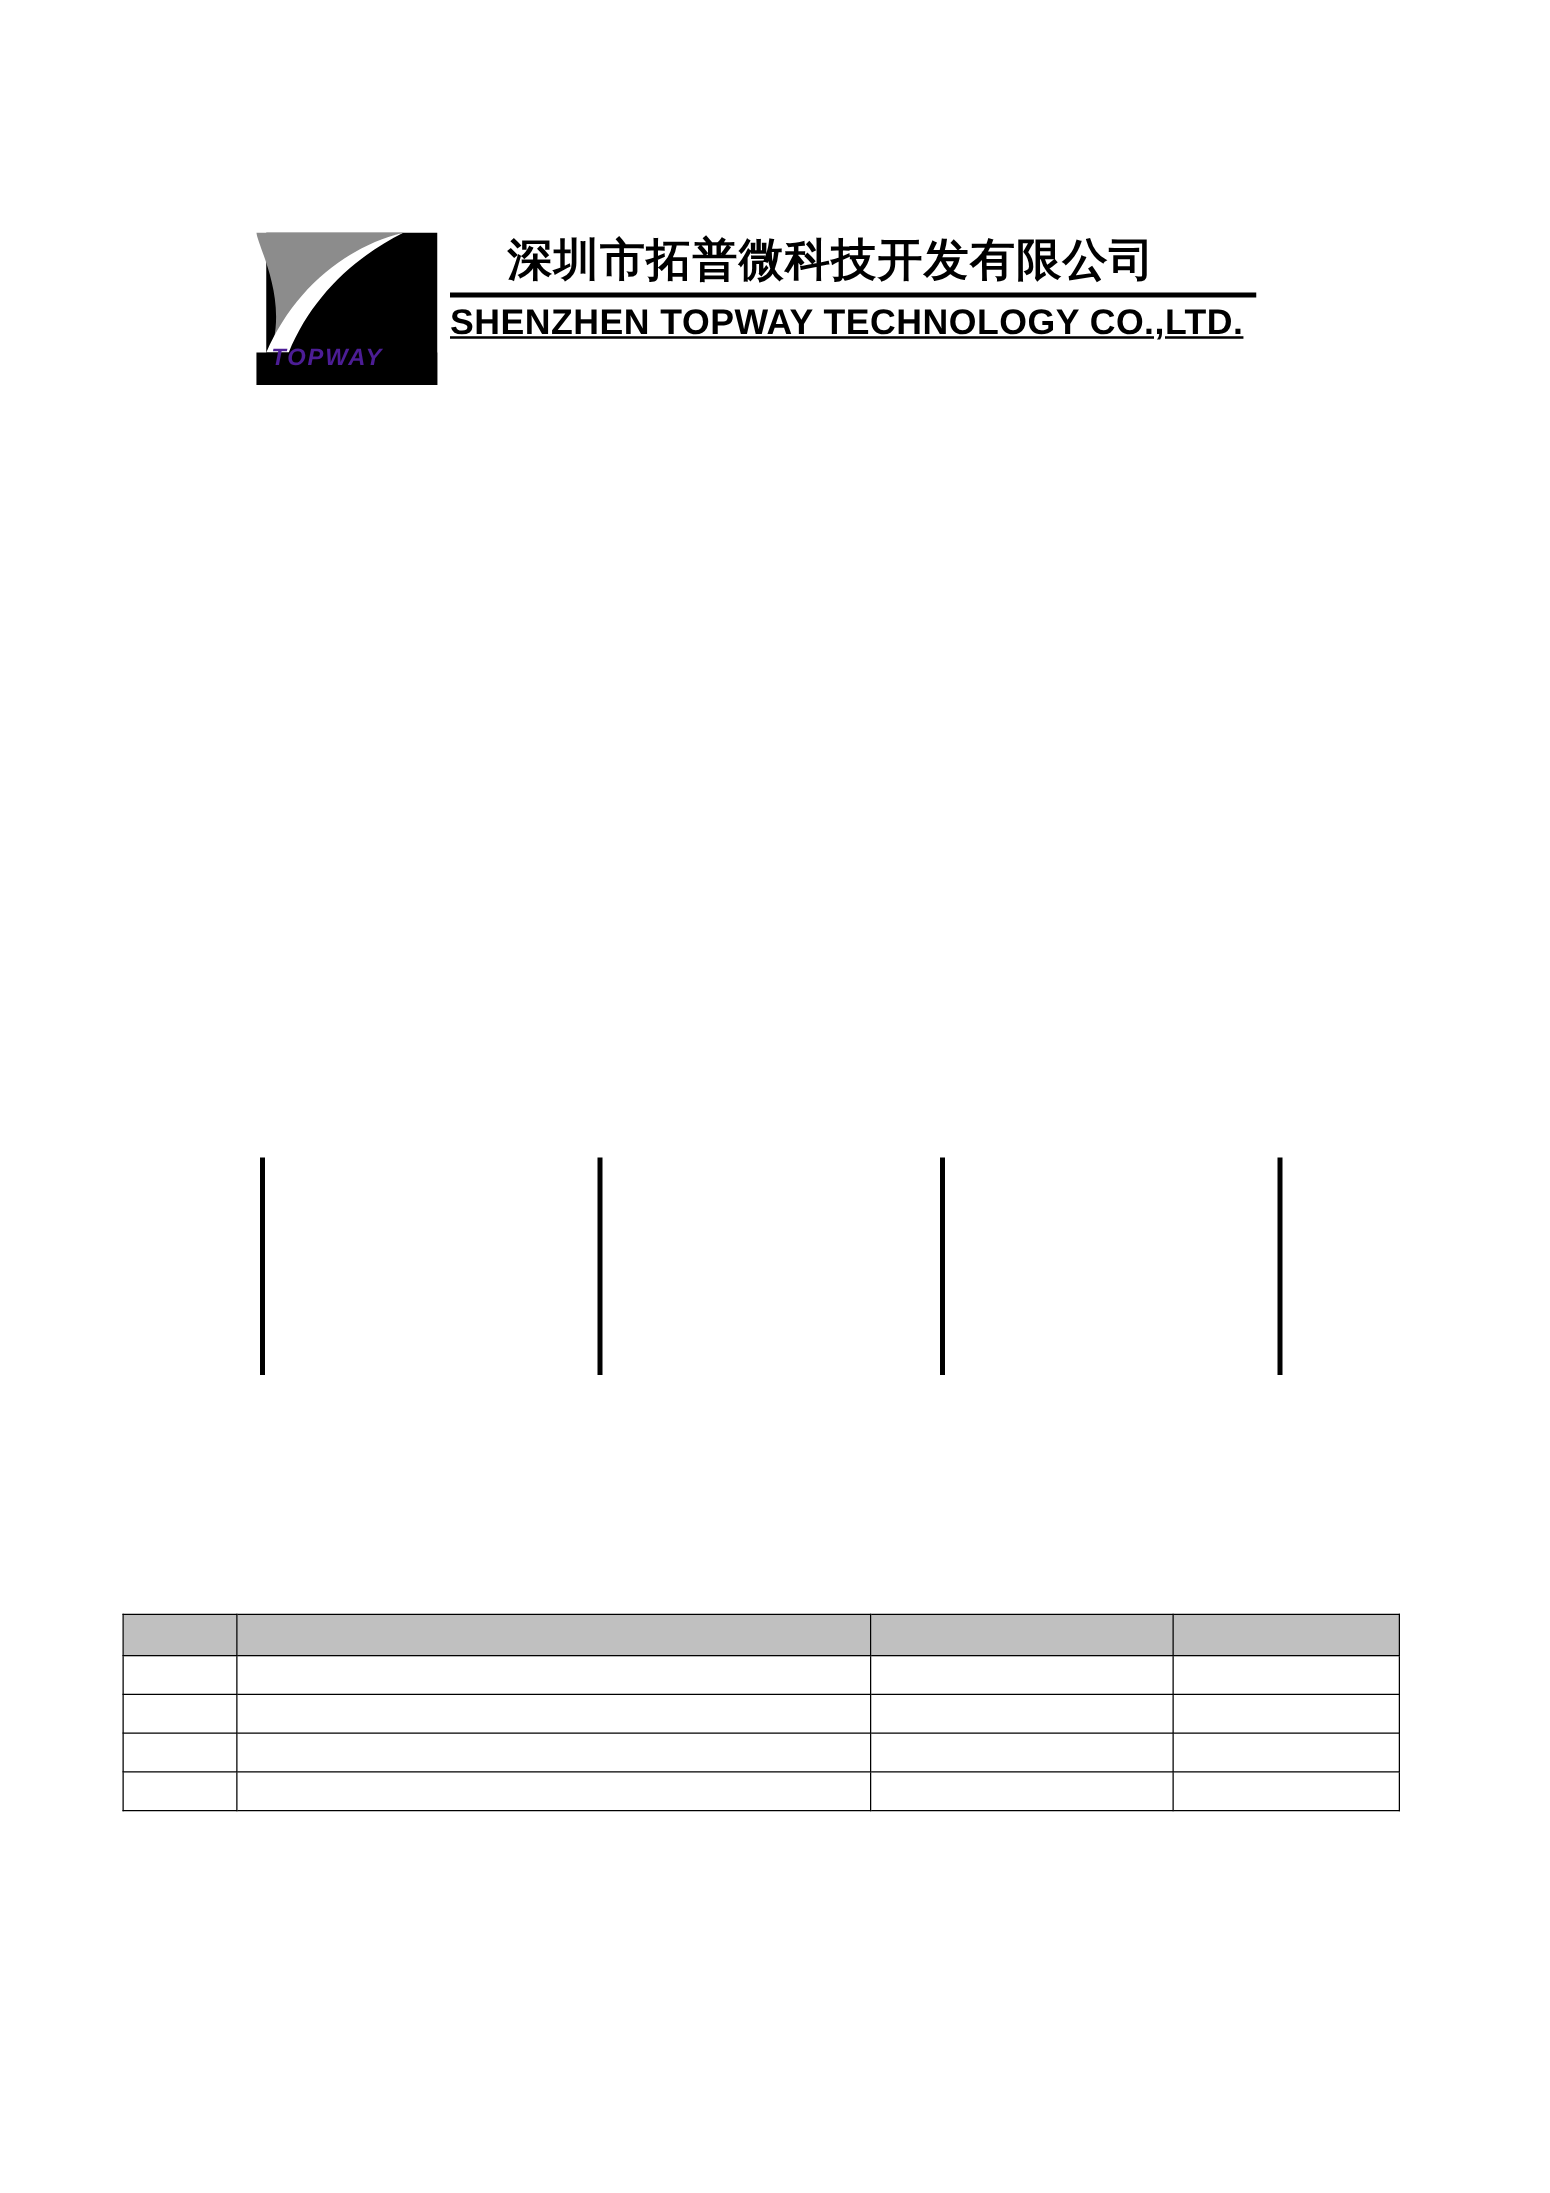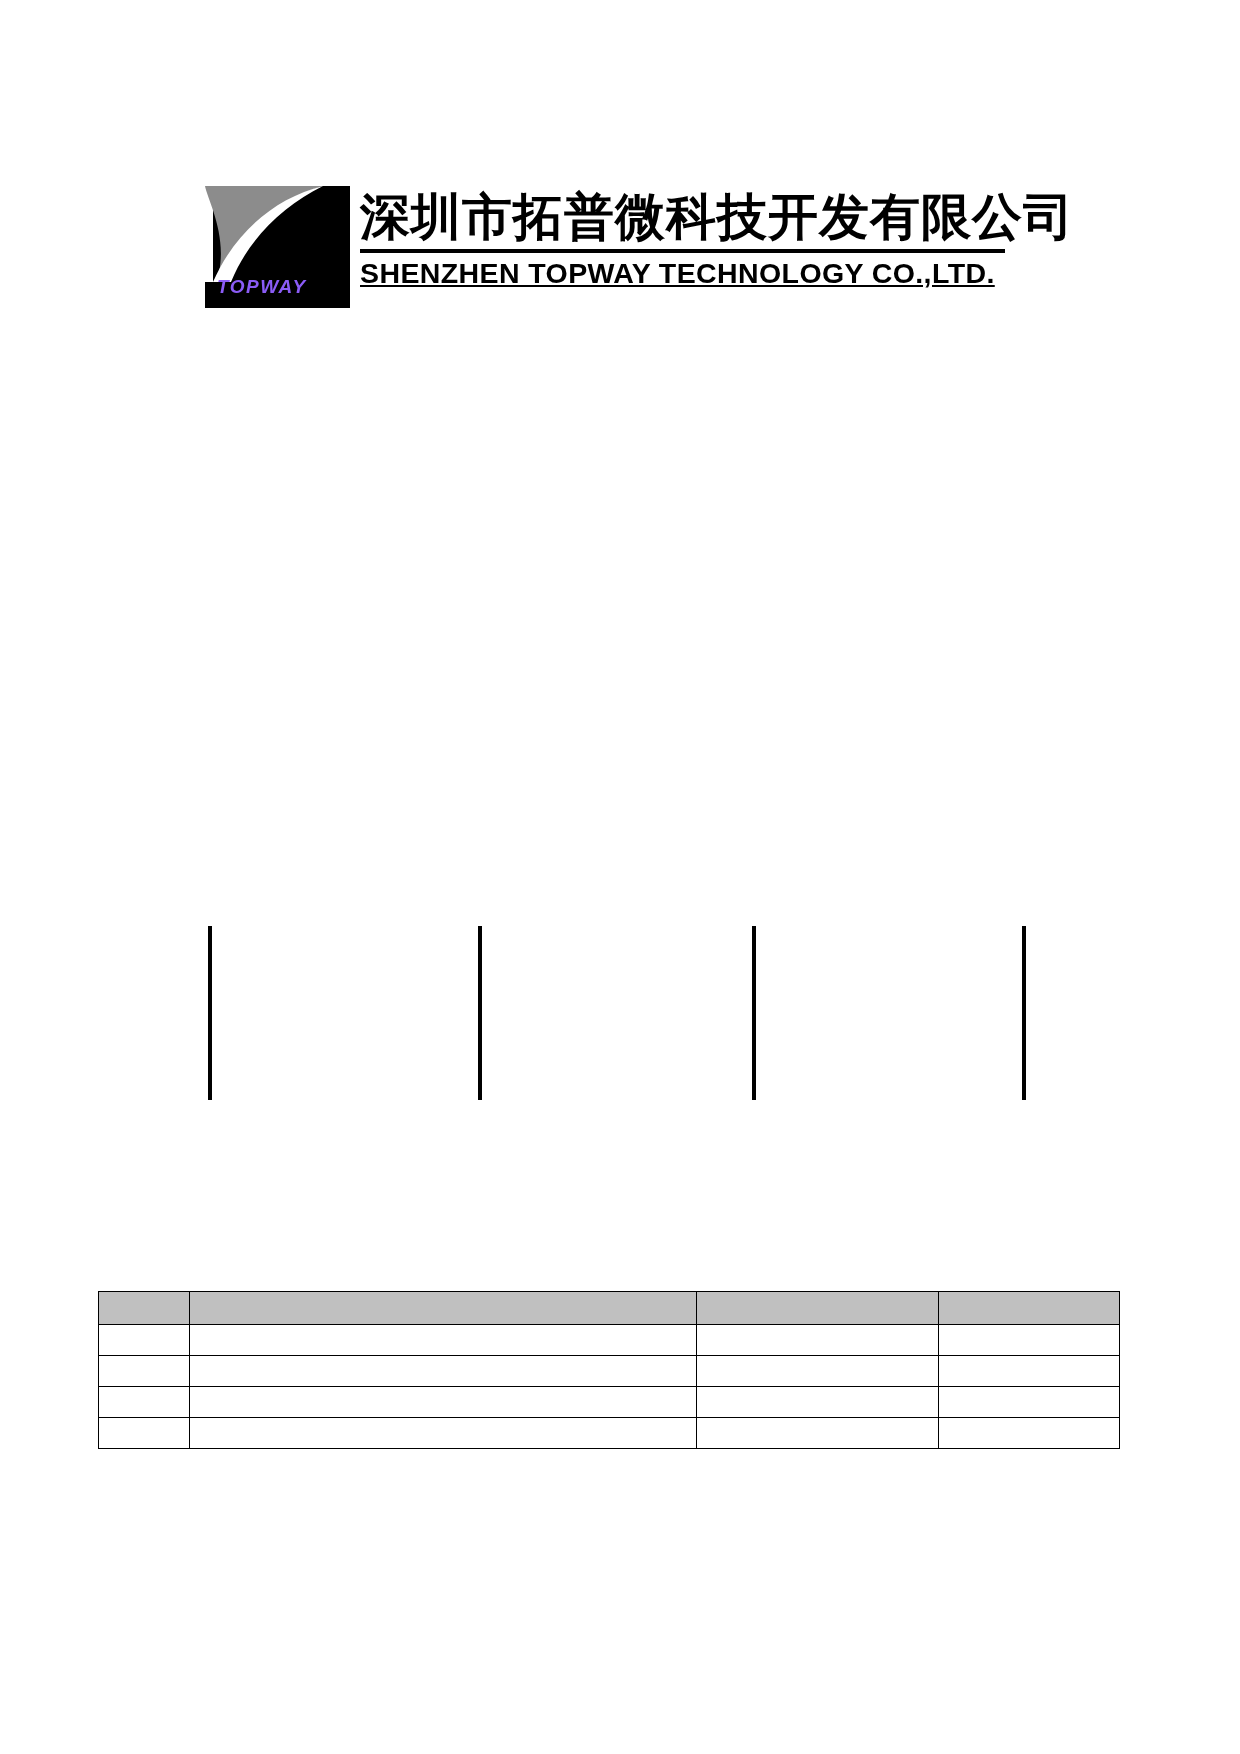--- a/index.html
+++ b/index.html
@@ -37,38 +37,39 @@
     position: absolute;
     left: 0;
     top: 0;
     width: 145px;
     height: 122px;
   }
   .logo-wordmark {
     position: absolute;
     left: 12px;
     bottom: 10px;
-    color: #8b5cf6;
+    color: #4c1d95;
     font-size: 19px;
     font-weight: bold;
     font-style: italic;
     letter-spacing: 1.5px;
     font-family: "Liberation Sans", sans-serif;
   }
   .letterhead-text {
     margin-left: 10px;
     padding-top: 4px;
   }
   .company-cn {
-    font-size: 50px;
+    font-size: 36px;
     font-weight: bold;
     line-height: 1.08;
     letter-spacing: 1px;
     font-family: "DejaVu Sans", sans-serif;
     white-space: nowrap;
+    margin-left: 46px;
   }
   .company-rule {
     height: 4px;
     background: #000000;
     margin: 5px 0 4px 0;
     width: 645px;
   }
   .company-en {
     font-size: 28.5px;
     font-weight: bold;

